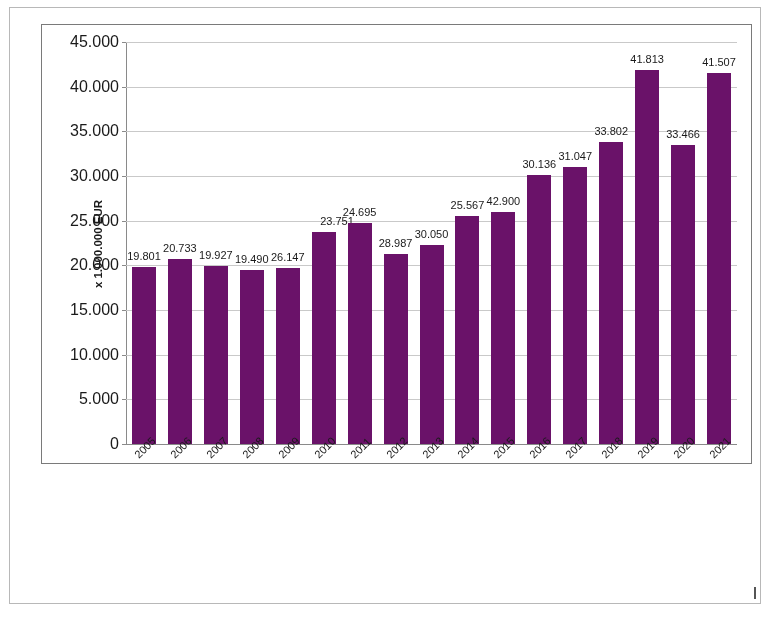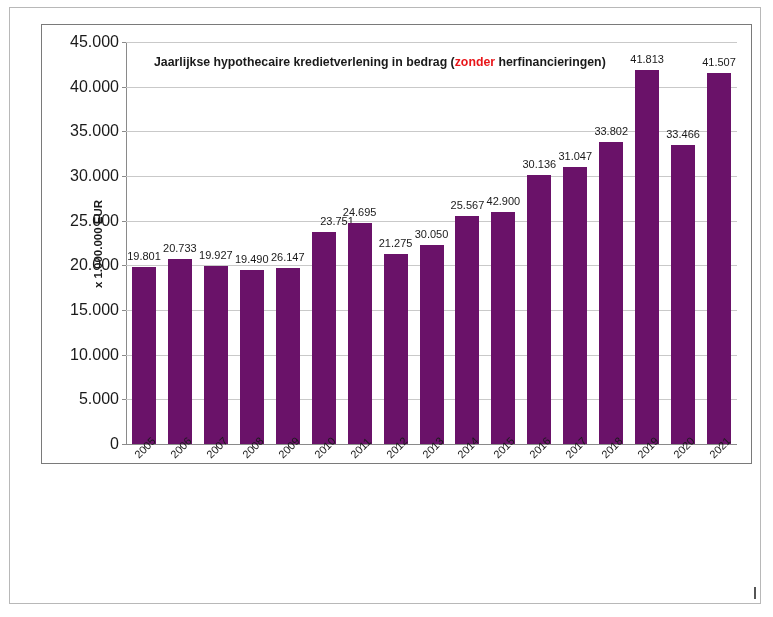--- a/index.html
+++ b/index.html
@@ -141,23 +141,20 @@
 </style>
 </head>
 <body>
 
 <div class="page">
   <div class="outer-frame">
     <div class="plot-frame">
 
       <div class="y-axis-title">x 1.000.000  EUR</div>
 
-      <div class="chart-title">
-        <span>Jaarlijkse hypothecaire kredietverlening in bedrag (</span><span class="hl">zonder</span><span> herfinancieringen)</span>
-      </div>
 
       <div class="axis-area" id="axis-area">
         <div class="y-axis-line"></div>
       <div class="gridline" style="top: 0px;"></div>
           <div class="ytick-label" style="top: 0px;">45.000</div>
           <div class="ytick-mark" style="top: 0px;"></div>
           <div class="gridline" style="top: 44.6667px;"></div>
           <div class="ytick-label" style="top: 44.6667px;">40.000</div>
           <div class="ytick-mark" style="top: 44.6667px;"></div>
           <div class="gridline" style="top: 89.3333px;"></div>
@@ -206,21 +203,21 @@
           <div class="xtick-label" style="left: 149.735px; top: 410px;">2009</div>
           <div class="bar" style="left: 185.676px; height: 212.176px; width: 24px; background: rgb(106, 18, 105);"></div>
           <div class="bar-label" style="left: 211px; top: 172.824px;">23.751</div>
           <div class="xtick-mark" style="left: 197.676px;"></div>
           <div class="xtick-label" style="left: 185.676px; top: 410px;">2010</div>
           <div class="bar" style="left: 221.618px; height: 220.609px; width: 24px; background: rgb(106, 18, 105);"></div>
           <div class="bar-label" style="left: 233.618px; top: 164.391px;">24.695</div>
           <div class="xtick-mark" style="left: 233.618px;"></div>
           <div class="xtick-label" style="left: 221.618px; top: 410px;">2011</div>
           <div class="bar" style="left: 257.559px; height: 190.057px; width: 24px; background: rgb(106, 18, 105);"></div>
-          <div class="bar-label" style="left: 269.559px; top: 194.943px;">21.275</div>
+          <div class="bar-label" style="left: 269.559px; top: 194.943px;">28.987</div>
           <div class="xtick-mark" style="left: 269.559px;"></div>
           <div class="xtick-label" style="left: 257.559px; top: 410px;">2012</div>
           <div class="bar" style="left: 293.5px; height: 198.856px; width: 24px; background: rgb(106, 18, 105);"></div>
           <div class="bar-label" style="left: 305.5px; top: 186.144px;">30.050</div>
           <div class="xtick-mark" style="left: 305.5px;"></div>
           <div class="xtick-label" style="left: 293.5px; top: 410px;">2013</div>
           <div class="bar" style="left: 329.441px; height: 228.399px; width: 24px; background: rgb(106, 18, 105);"></div>
           <div class="bar-label" style="left: 341.441px; top: 156.601px;">25.567</div>
           <div class="xtick-mark" style="left: 341.441px;"></div>
           <div class="xtick-label" style="left: 329.441px; top: 410px;">2014</div>

